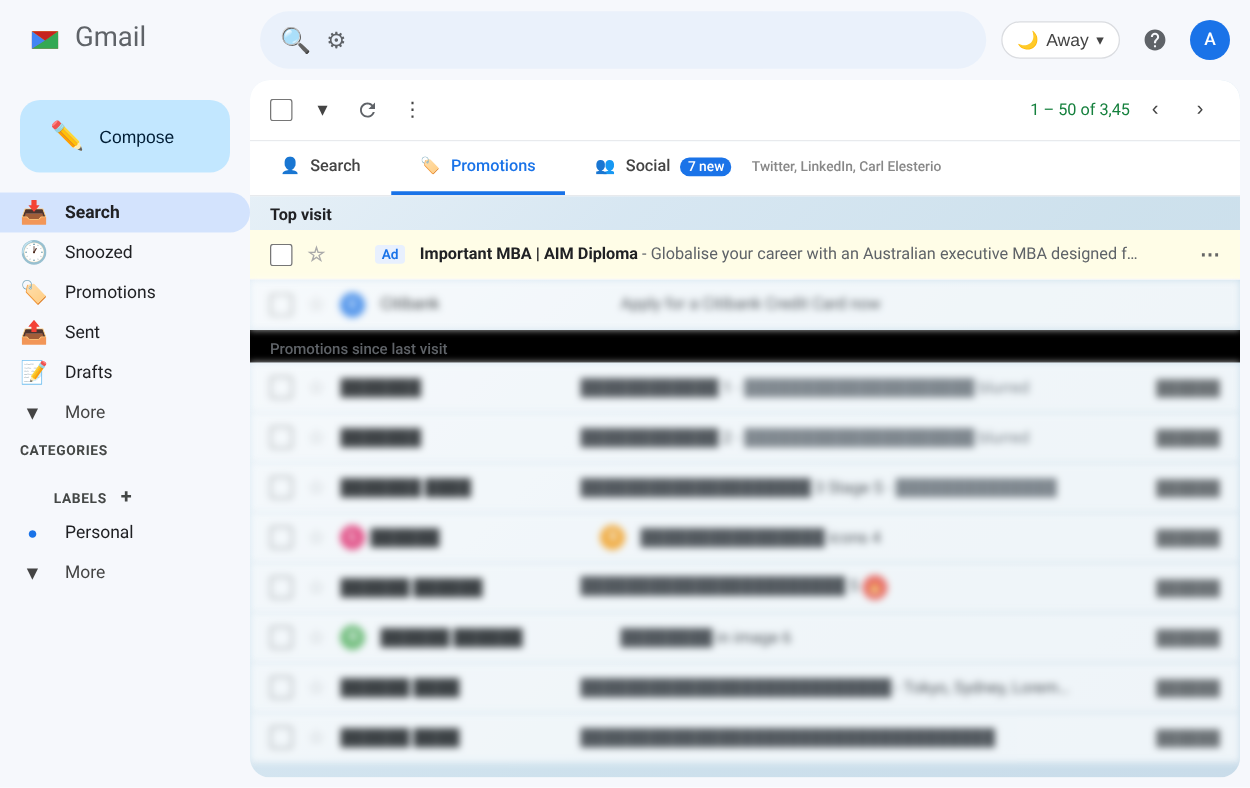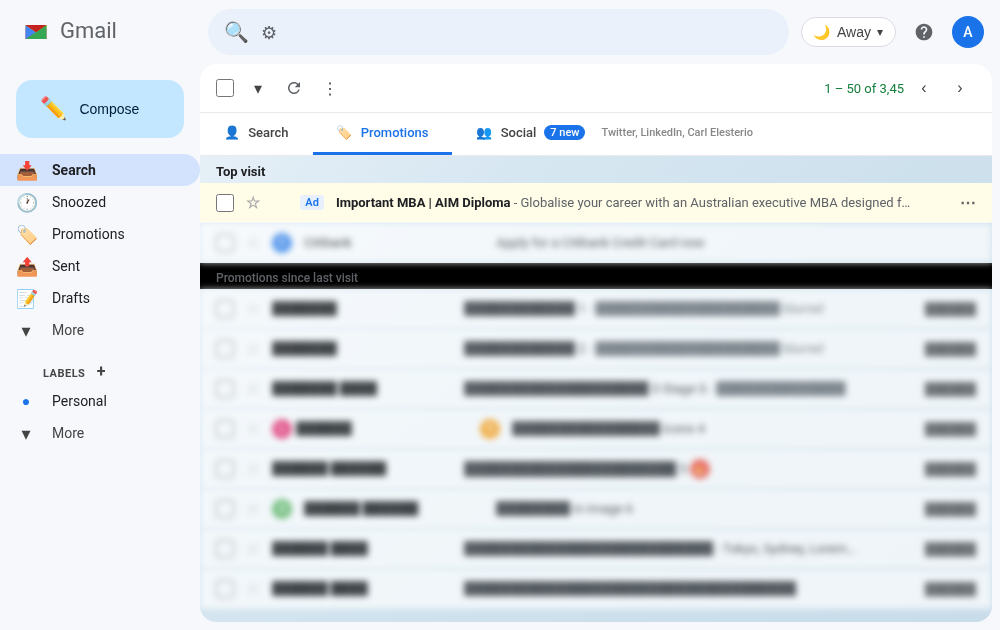--- a/index.html
+++ b/index.html
@@ -417,20 +417,21 @@
     </div>
     <div class="nav-item">
       <span class="nav-icon">📝</span>
       <span>Drafts</span>
     </div>
     <div class="nav-more">
       <span class="nav-icon">▾</span>
       <span>More</span>
     </div>
 
+    <div class="section-label">Categories</div>
 
     <div class="section-label" style="margin-top:8px;padding-left:43px;">
       <span>Labels</span>
       <span style="margin-left:8px;cursor:pointer;font-size:16px;">+</span>
     </div>
     <div class="nav-item">
       <span class="nav-icon" style="color:#1a73e8;font-size:14px;">●</span>
       <span>Personal</span>
     </div>
     <div class="nav-more">

